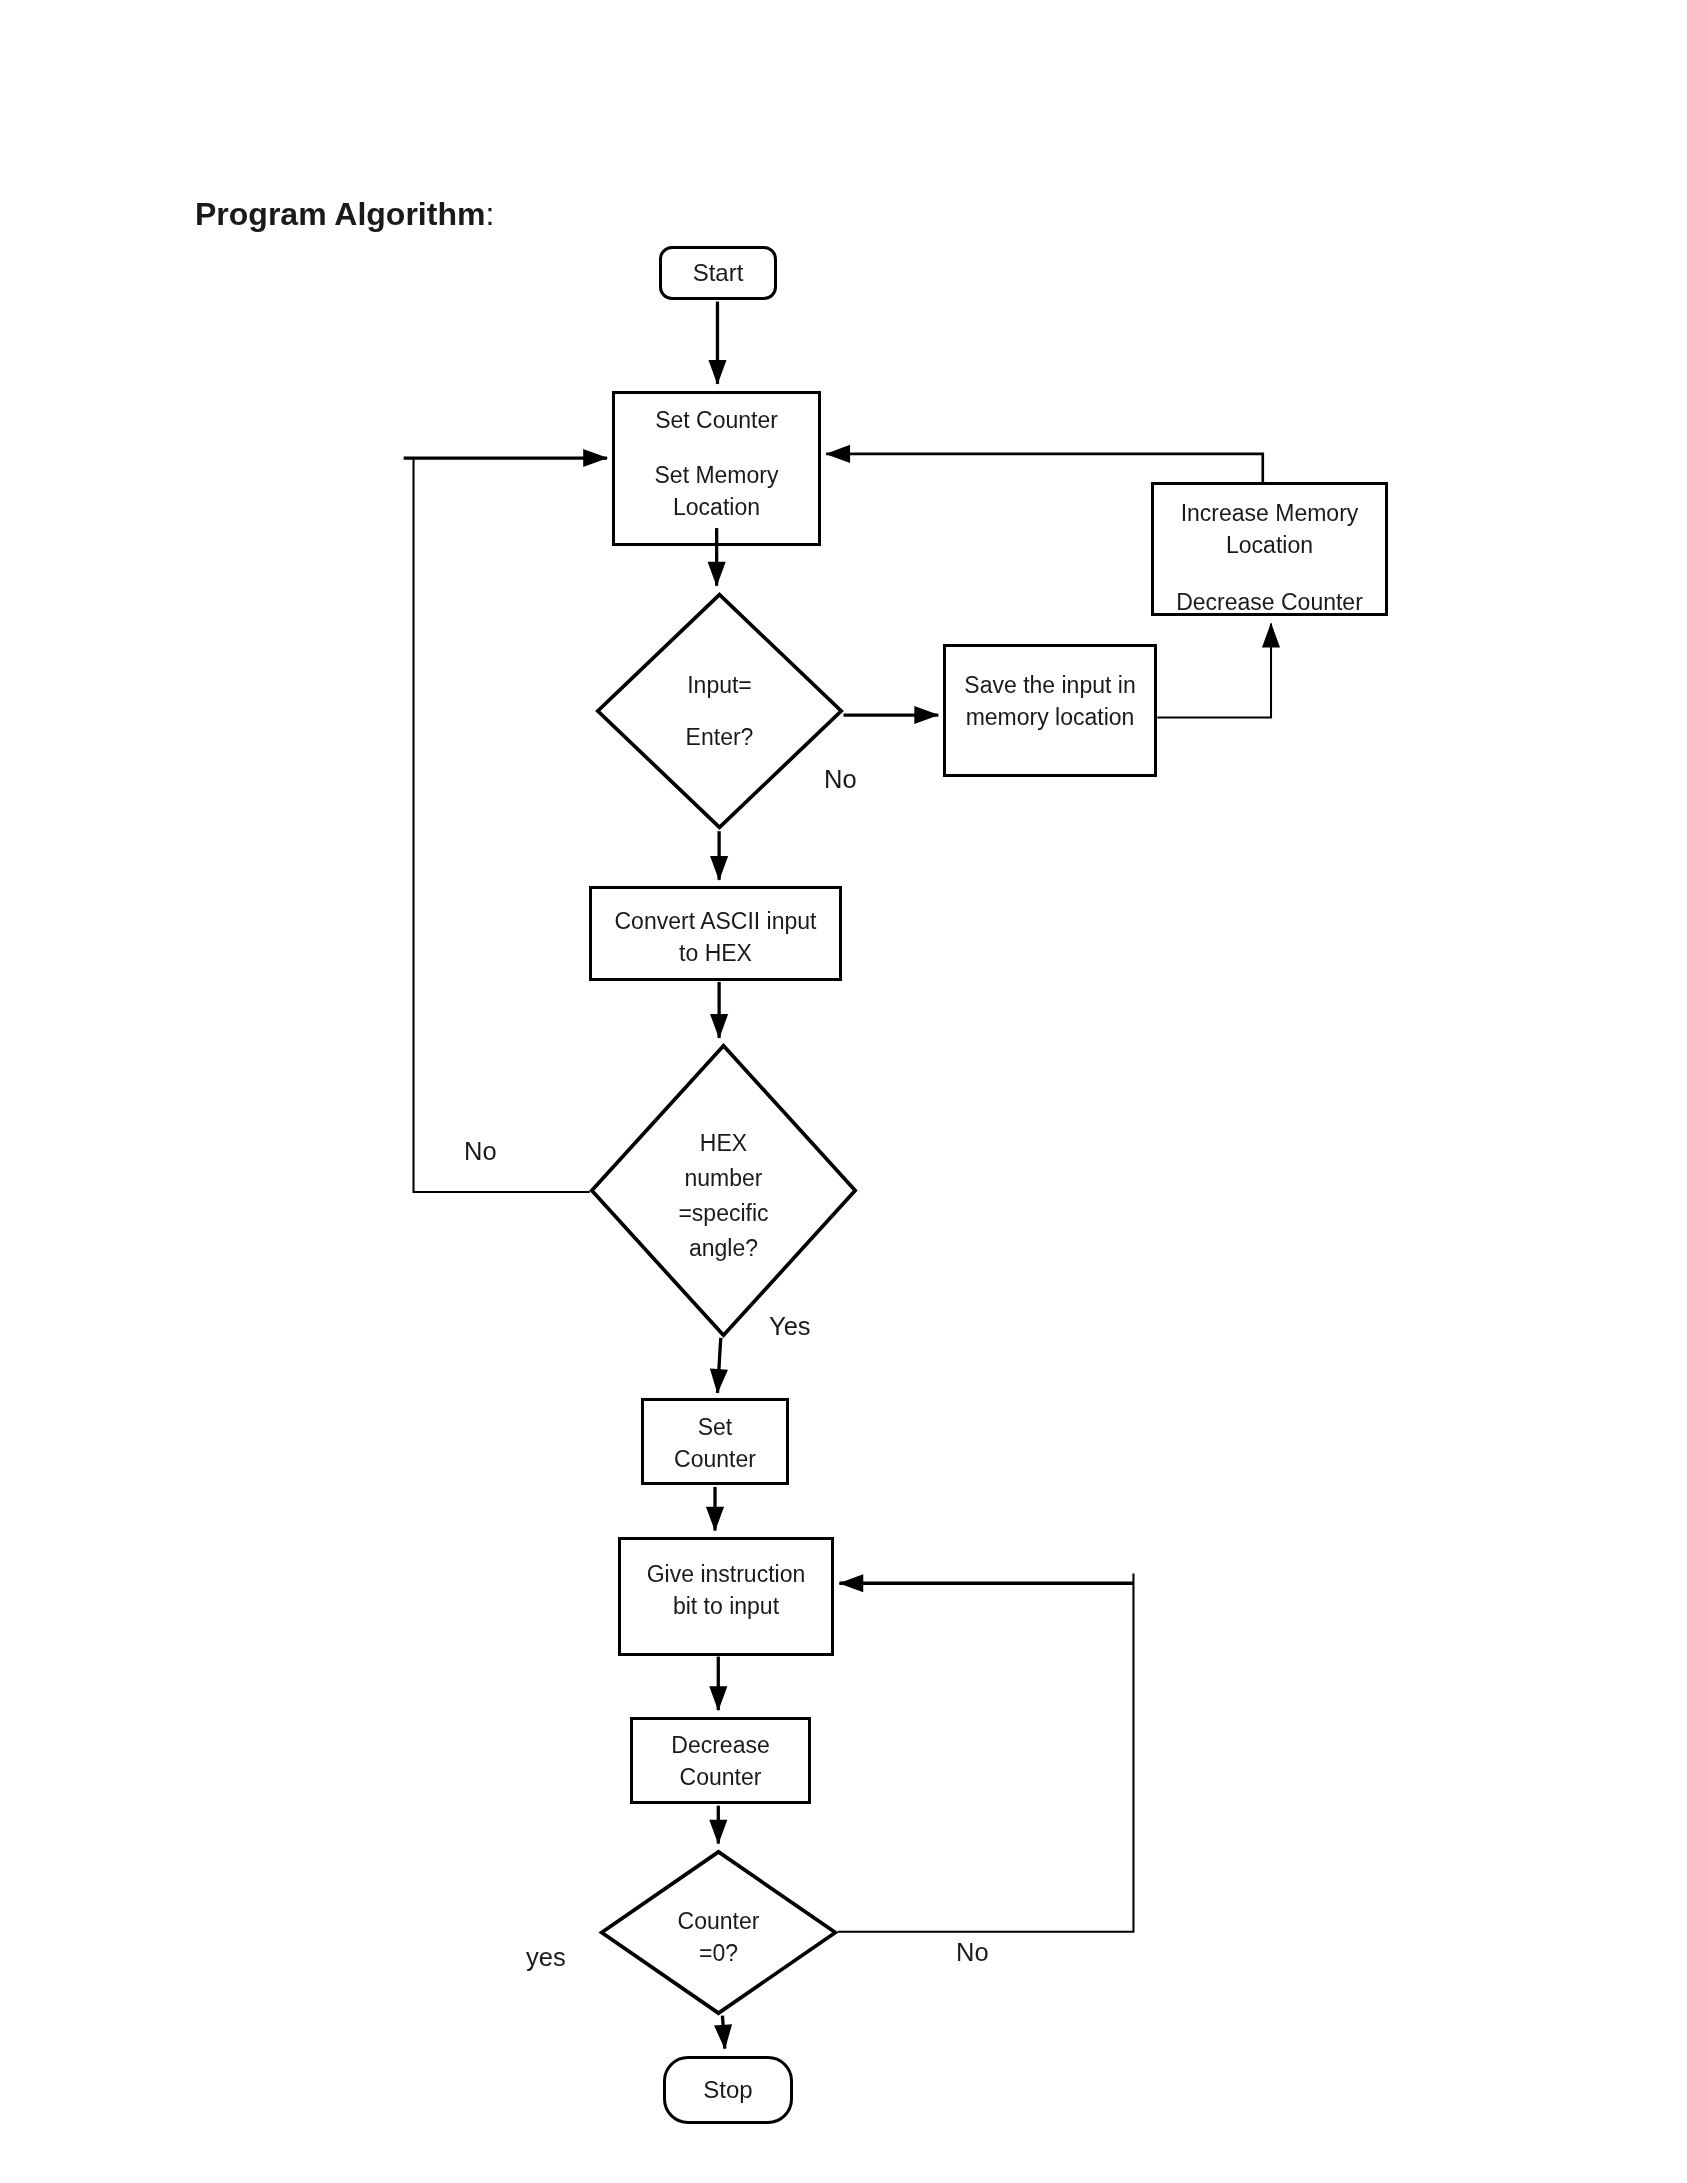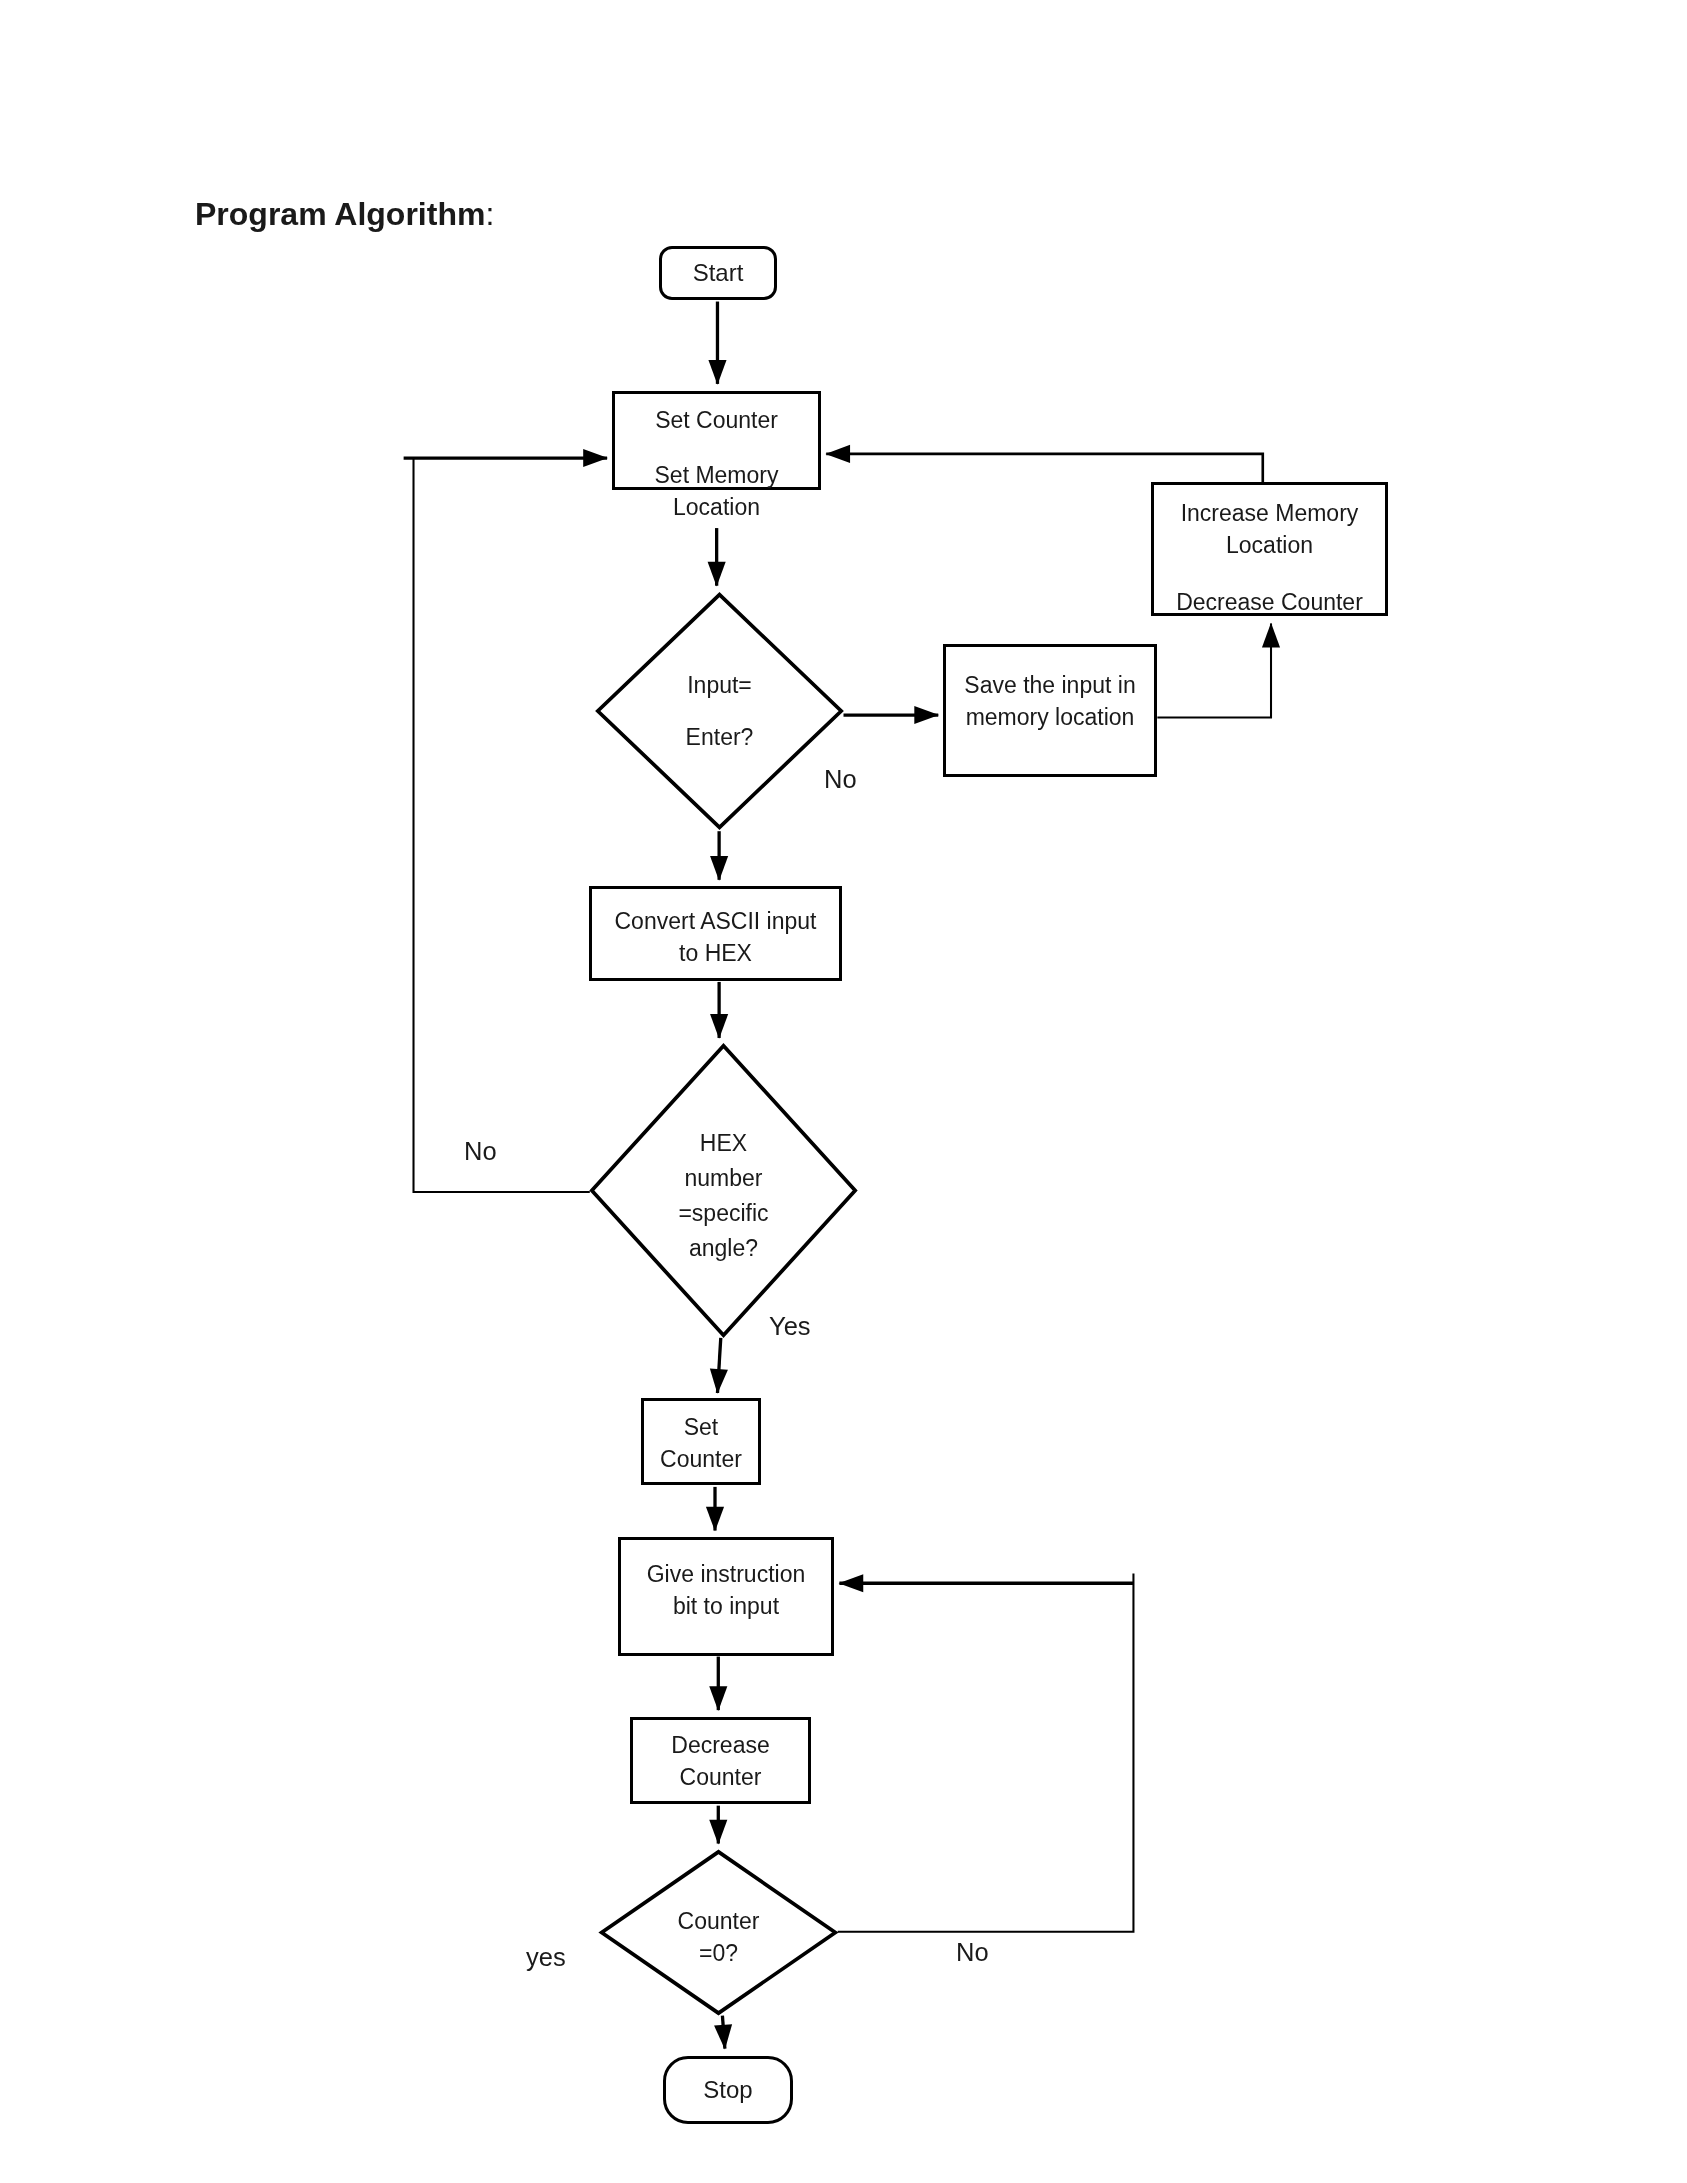--- a/index.html
+++ b/index.html
@@ -31,21 +31,21 @@
 <div class="title">
   <span>Program Algorithm</span><span class="tc">:</span>
 </div>
 
 <div class="node round" style="left:659px;top:246px;width:118px;height:54px;">
   <div class="txt terminal-txt">
       <div class="ln">Start</div>
     </div>
 </div>
 
-<div class="node rect" style="left:612px;top:391px;width:209px;height:99px;">
+<div class="node rect" style="left:612px;top:391px;width:209px;height:155px;">
   <div class="txt topalign" style="padding-top:10px;">
     <div class="ln">Set Counter</div>
     <div class="ln" style="margin-top:23px;">Set Memory</div>
     <div class="ln">Location</div>
   </div>
 </div>
 
 <div class="node rect" style="left:1151px;top:482px;width:237px;height:134px;">
   <div class="txt topalign" style="padding-top:11.5px;">
     <div class="ln">Increase Memory</div>
@@ -83,21 +83,21 @@
     <polygon points="162,2 322,178 162,354 2,178" fill="#ffffff" stroke="#000000" stroke-width="4.5"></polygon>
   </svg>
   <div class="txt" style="line-height:35px;padding-top:11.5px;">
     <div class="ln">HEX</div>
     <div class="ln">number</div>
     <div class="ln">=specific</div>
     <div class="ln">angle?</div>
   </div>
 </div>
 
-<div class="node rect" style="left:641px;top:1398px;width:120px;height:87px;">
+<div class="node rect" style="left:641px;top:1398px;width:148px;height:87px;">
   <div class="txt topalign" style="padding-top:10px;">
     <div class="ln">Set</div>
     <div class="ln">Counter</div>
   </div>
 </div>
 
 <div class="node rect" style="left:618px;top:1537px;width:216px;height:119px;">
   <div class="txt" style="padding-bottom:13px;">
     <div class="ln">Give instruction</div>
     <div class="ln">bit to input</div>

